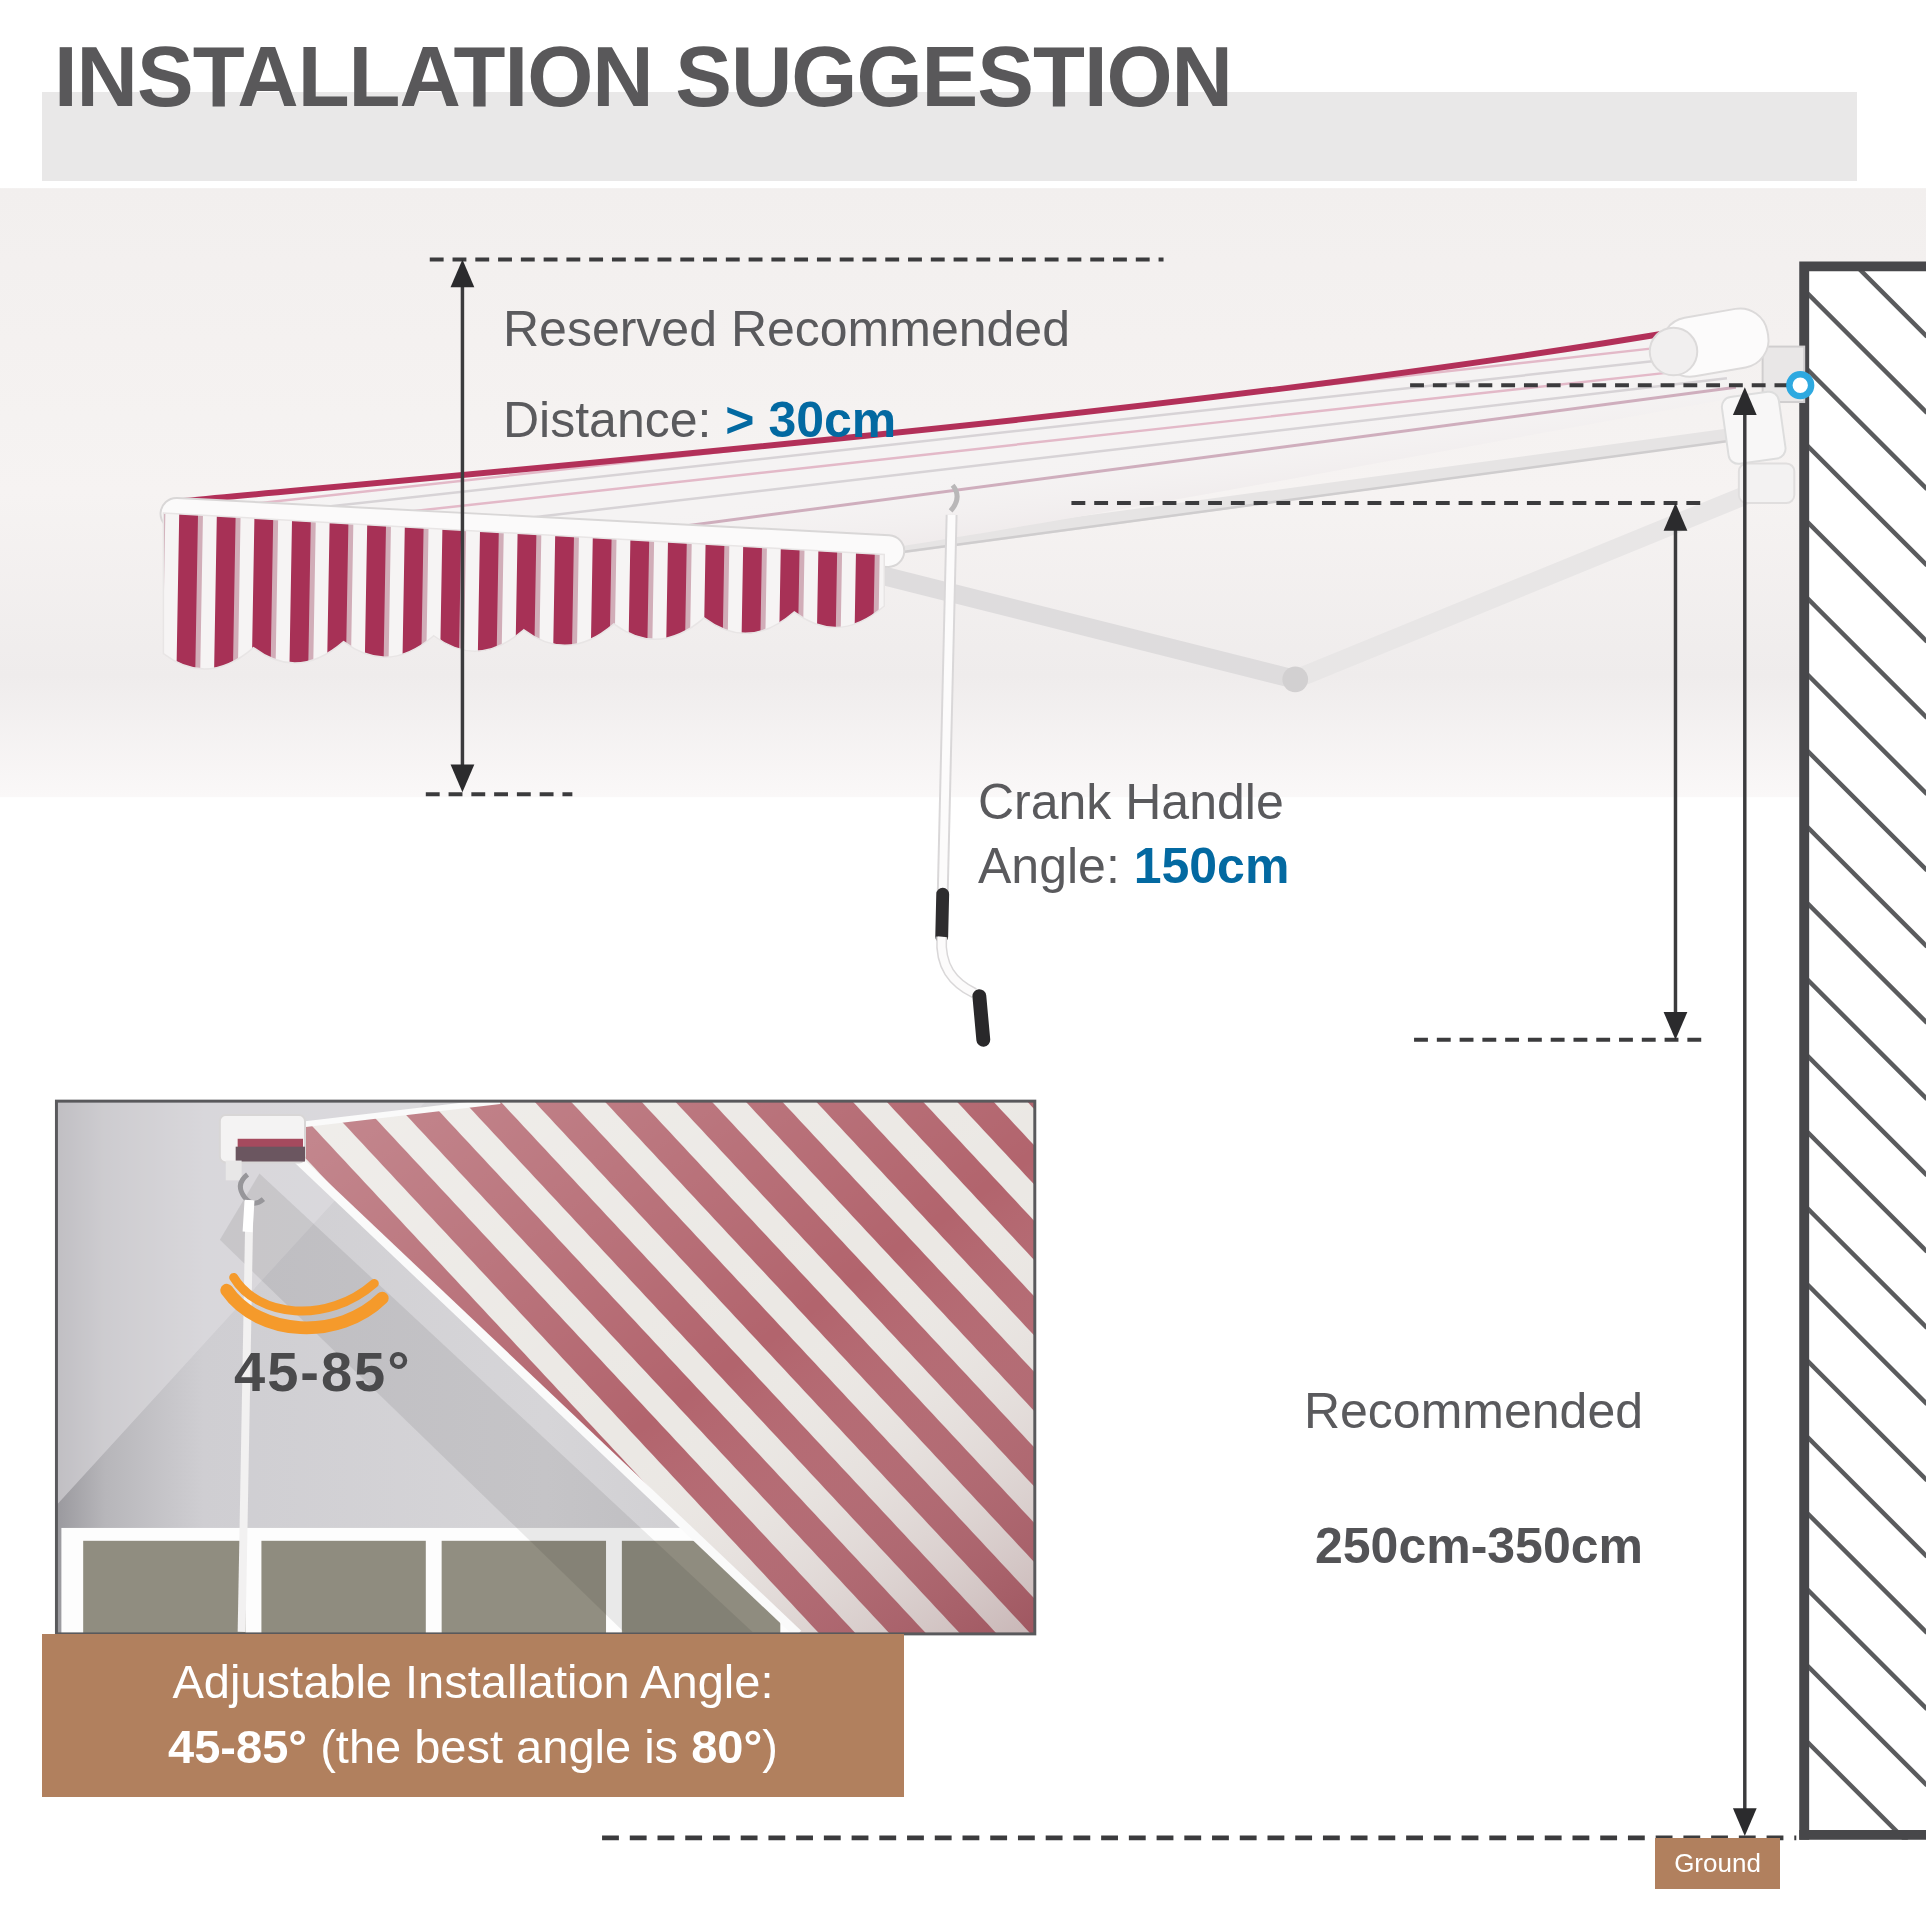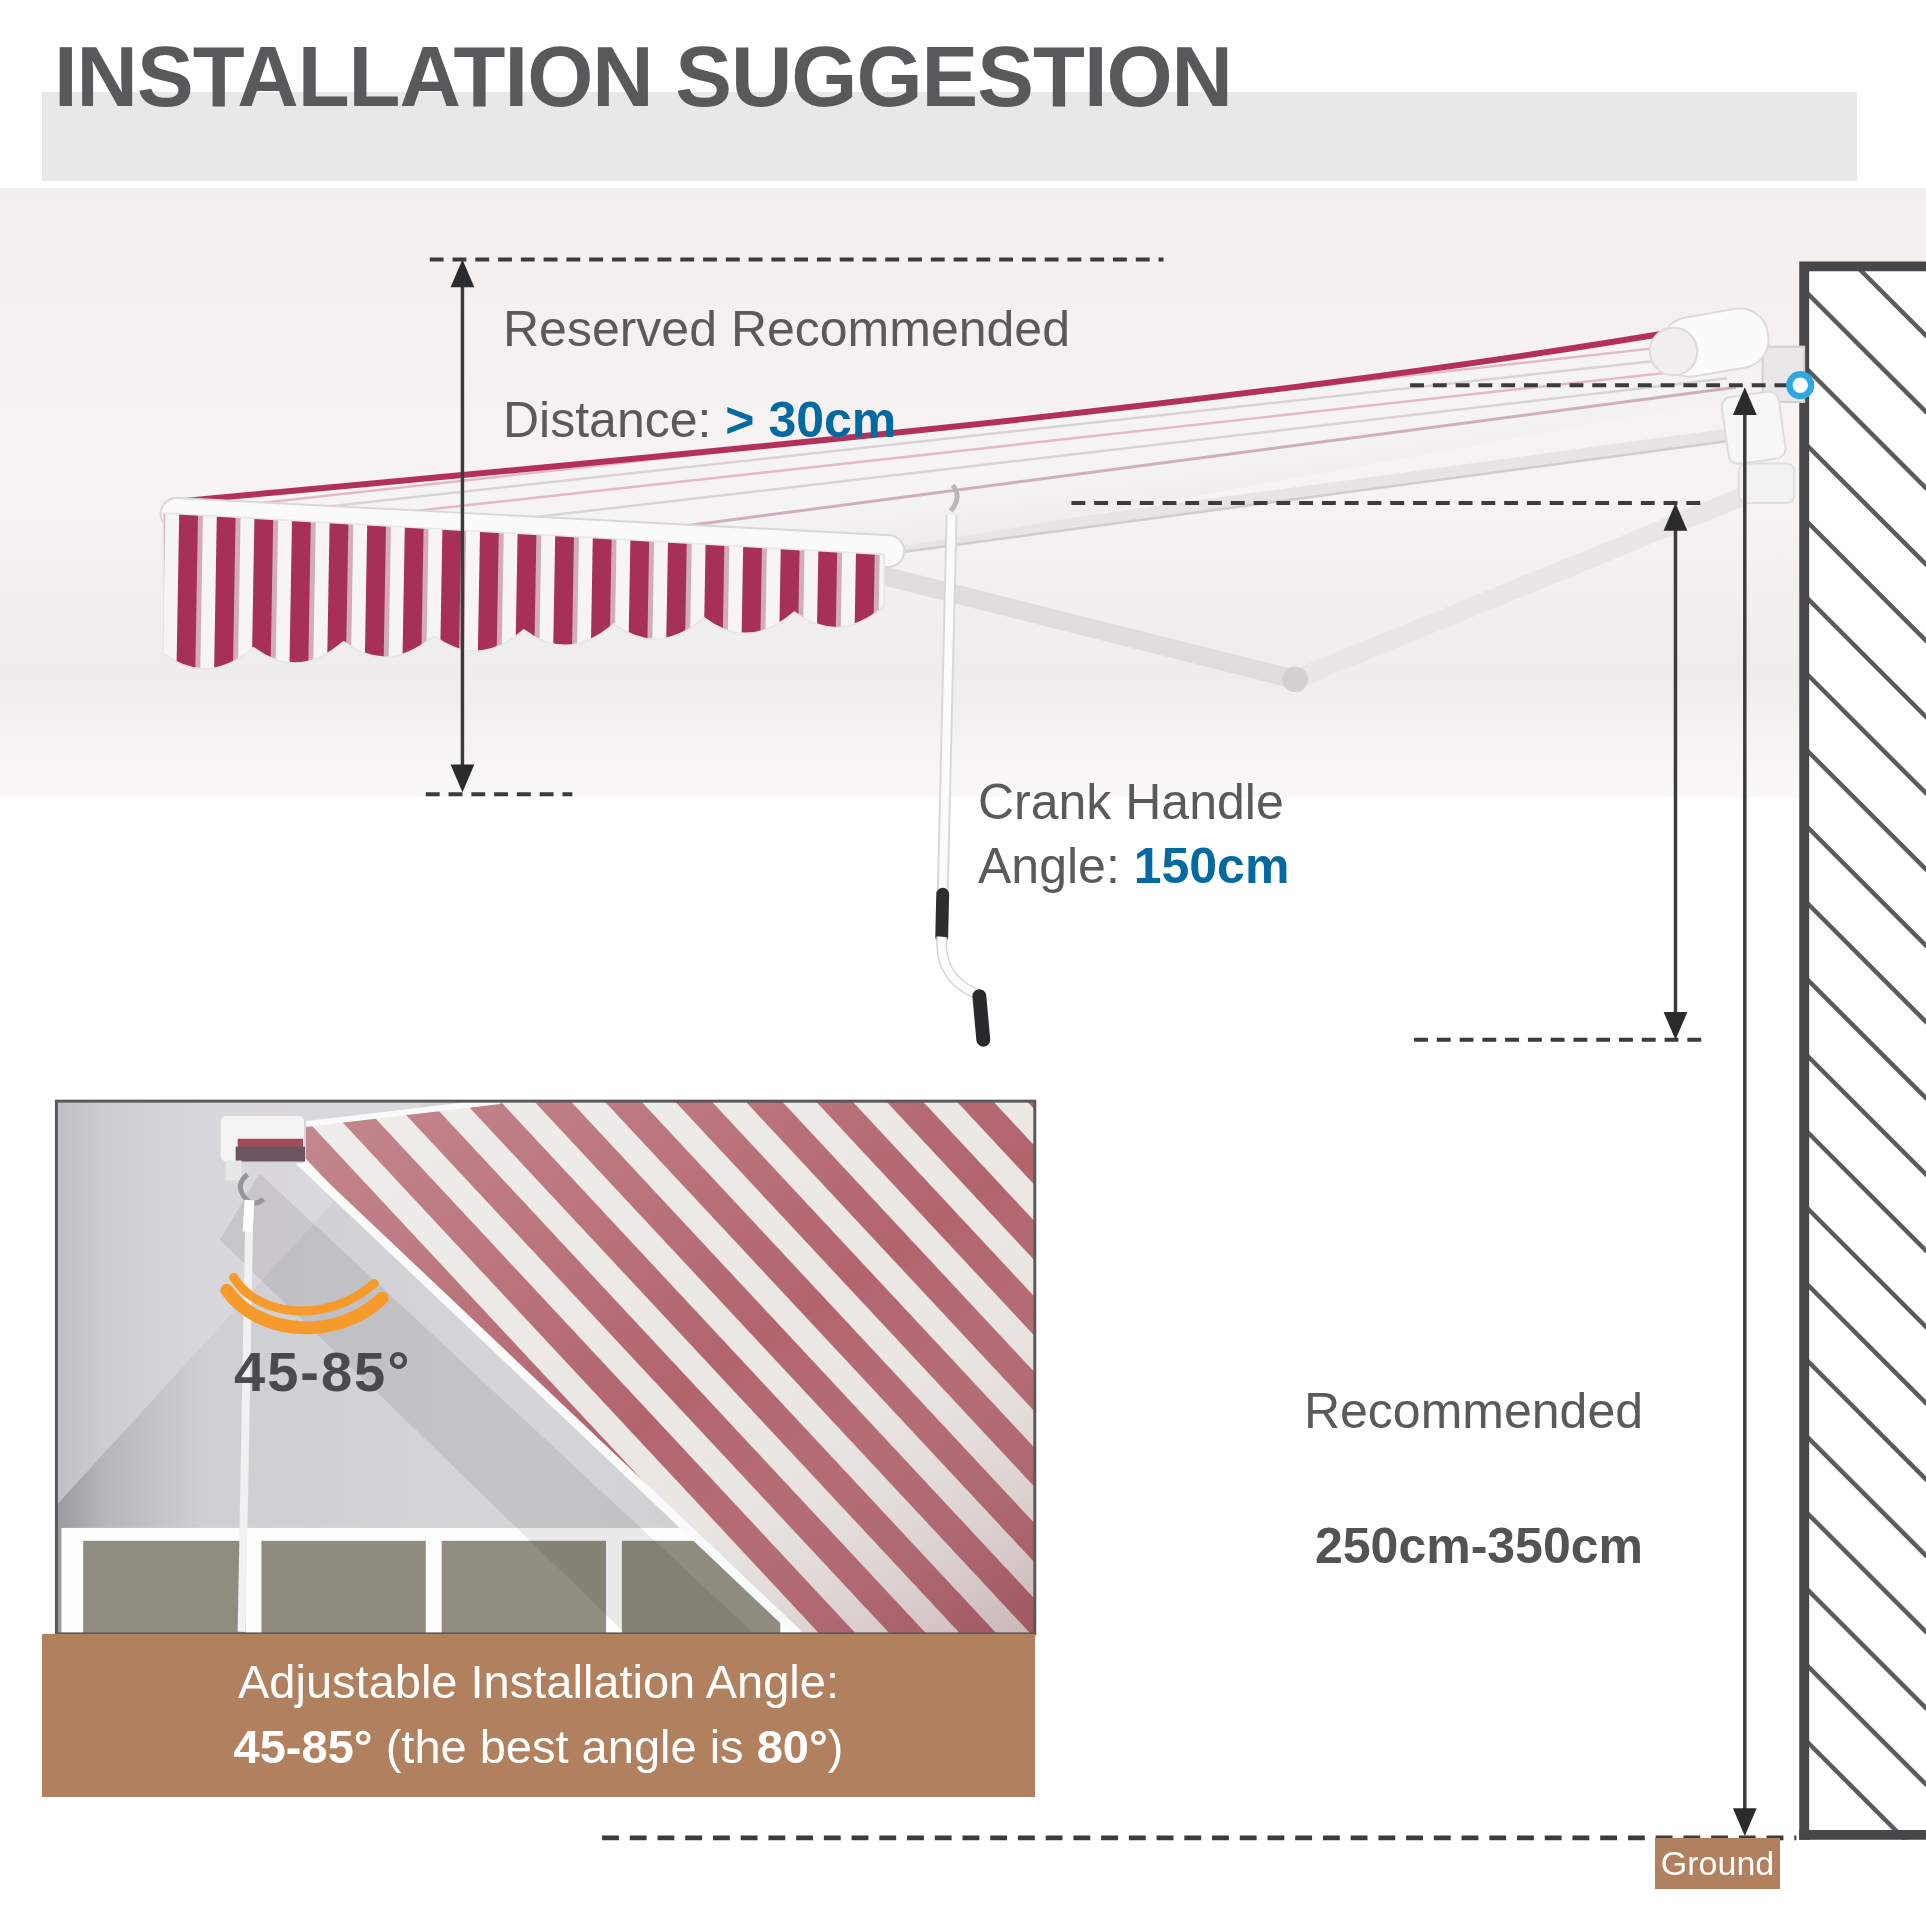--- a/index.html
+++ b/index.html
@@ -12,27 +12,27 @@
   .ann b{font-weight:700;color:#0369a1;}
   #reserved-l1{left:503px;top:299px;}
   #reserved-l2{left:503px;top:390px;}
   #crank-l1{left:978px;top:772px;}
   #crank-l2{left:978px;top:836px;}
   .right-ann{left:851px;width:792px;text-align:right;}
   #height-l1{top:1381px;}
   #height-l2{top:1448px;}
   #height-l3{top:1516px;font-weight:700;color:#535356;}
   #angle-badge{left:234px;top:1339px;font-size:56px;font-weight:700;color:#4a4a4c;letter-spacing:2px;}
-  #caption-bar{left:42px;top:1634px;width:993px;height:163px;background:#b1805e;color:#ffffff;text-align:center;}
+  #caption-bar{left:42px;top:1634px;width:862px;height:163px;background:#b1805e;color:#ffffff;text-align:center;}
   .cap-line{position:relative;font-size:47px;line-height:1;white-space:nowrap;}
   #cap-l1{margin-top:24px;}
   #cap-l2{margin-top:18px;}
   .cap-line b{font-weight:700;}
   #ground-box{left:1655px;top:1838px;width:125px;height:51px;background:#b1805e;color:#fff;
-              display:flex;align-items:center;justify-content:center;font-size:34px;}
+              display:flex;align-items:center;justify-content:center;font-size:26px;}
   svg{position:absolute;left:0;top:0;}
 </style>
 </head>
 <body>
 
 <div id="stage">
 
   <div class="abs" id="title-bar"></div>
   <div class="abs" id="page-title">INSTALLATION SUGGESTION</div>
 

